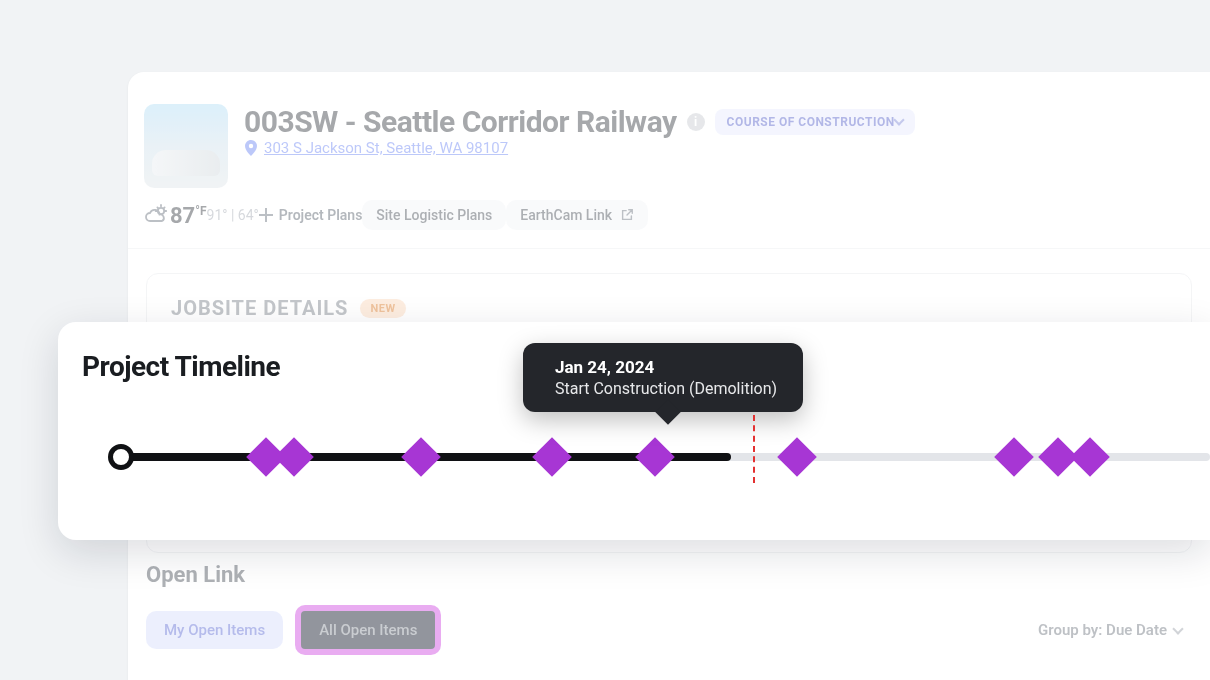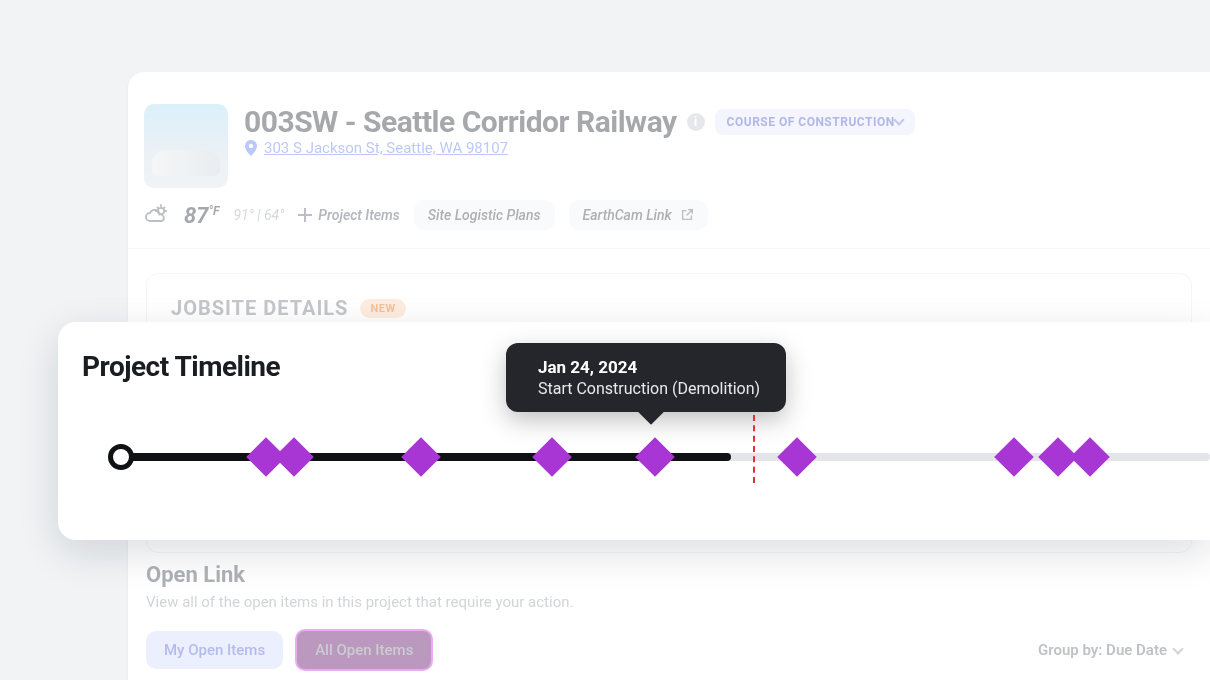--- a/index.html
+++ b/index.html
@@ -77,24 +77,23 @@
   .chev{width:8px;height:8px;border-right:2px solid #7d88e0;border-bottom:2px solid #7d88e0;transform:rotate(45deg);margin-top:-3px;}
   .addr-row{
     display:flex;align-items:center;gap:6px;margin-top:0;
     color:#6a86ff;font-size:15px;
   }
   .addr-row a{color:#6a86ff;text-decoration:underline;}
   .pin-ic svg{display:block;}
 
   
   .wrow{
-    display:flex;align-items:center;gap:14px;
+    display:flex;align-items:center;
     padding:12px 16px 18px 16px;
     border-bottom:1px solid #eceef1;
-    font-style:italic;
   }
   .wicon svg{display:block;}
   .temp{font-size:22px;font-weight:700;color:#3a4048;}
   .temp-sup{font-size:12px;font-weight:700;vertical-align:super;}
   .hilo{font-size:14px;color:#a4abb5;}
   .plus-link{
     display:flex;align-items:center;gap:6px;color:#5a6470;font-size:14px;font-weight:600;
   }
   .plus-ic{width:14px;height:14px;position:relative;}
   .plus-ic::before,.plus-ic::after{content:"";position:absolute;background:#6b7480;}
@@ -125,21 +124,21 @@
   }
 
   
   .open-items{
     padding:0 18px;position:absolute;left:0;right:0;top:490px;
   }
   .oi-title{font-size:22px;font-weight:700;color:#4c545e;}
   .oi-sub{font-size:15px;color:#9aa1aa;margin-top:6px;}
   .oi-bar{display:flex;align-items:center;gap:12px;margin-top:18px;}
   .oi-btn-primary{background:#d5ddff;color:#5a6ae0;font-size:15px;font-weight:500;padding:10px 18px;border-radius:10px;}
-  .oi-btn-sec{background:#701a75;color:#8a919b;font-size:15px;font-weight:500;padding:10px 18px;border:2px solid #d946ef;border-radius:10px;}
+  .oi-btn-sec{background:#0f172a;color:#8a919b;font-size:15px;font-weight:500;padding:10px 18px;border:6px solid #d946ef;border-radius:10px;}
   .groupby{
     margin-left:auto;color:#6f7782;font-size:15px;font-weight:600;
     display:flex;align-items:center;gap:7px;padding-right:10px;
   }
   .groupby .chev{border-color:#9aa1aa;}
 
   
   .tl-card{
     position:absolute;
     left:58px;
@@ -229,21 +228,21 @@
           </svg>
       </span>
       <span class="temp">
         <span>87</span><span class="temp-sup">°F</span>
       </span>
       <span class="hilo">
         <span>91°</span> | <span>64°</span>
       </span>
       <span class="plus-link">
         <span class="plus-ic"></span>
-        <span>Project Items</span>
+        <span>Project Plans</span>
       </span>
       <span class="pill-btn">Site Logistic Plans</span>
       <span class="pill-btn">
         <span>EarthCam Link</span>
         <svg class="ext-ic" viewBox="0 0 16 16">
             <g fill="none" stroke="#6b7480" stroke-width="1.6" stroke-linecap="round">
               <path d="M7 3H3v10h10V9"></path>
               <path d="M10 2h4v4M14 2L8 8"></path>
             </g>
           </svg>
@@ -252,21 +251,20 @@
 
     <div class="jsd">
       <div class="jsd-title">
         <span>JOBSITE DETAILS</span>
         <span class="new-badge">NEW</span>
       </div>
     </div>
 
     <div class="open-items">
       <div class="oi-title">Open Link</div>
-      <div class="oi-sub">View all of the open items in this project that require your action.</div>
       <div class="oi-bar">
         <div class="oi-btn-primary">My Open Items</div>
         <div class="oi-btn-sec">All Open Items</div>
         <div class="groupby">
           <span>Group by: Due Date</span>
           <span class="chev"></span>
         </div>
       </div>
     </div>
   </div>
@@ -277,21 +275,21 @@
   <div class="tl-track" id="tl-track">
     <div class="bar-bg"></div>
     <div class="bar-fill" id="bar-fill" style="width: 609.28px;"></div>
     <div class="start-circle"></div>
 
   <div class="diamond" style="left: 169.616px;"></div>
       <div class="diamond" style="left: 197.904px;"></div>
       <div class="diamond" style="left: 325.2px;"></div>
       <div class="diamond" style="left: 455.76px;"></div>
       <div class="diamond" style="left: 559.12px;"></div>
-      <div class="ttip" style="left: 424px; padding-left: 32px;">
+      <div class="ttip" style="left: 441px; padding-left: 32px;">
         <div class="ttip-date">Jan 24, 2024</div>
         <div class="ttip-desc">Start Construction (Demolition)</div>
       </div>
       <div class="diamond" style="left: 700.56px;"></div>
       <div class="diamond" style="left: 918.16px;"></div>
       <div class="diamond" style="left: 961.68px;"></div>
       <div class="diamond" style="left: 994.32px;"></div>
       <div class="today-line" style="left: 671.04px;"></div>
     </div>
 </div>

